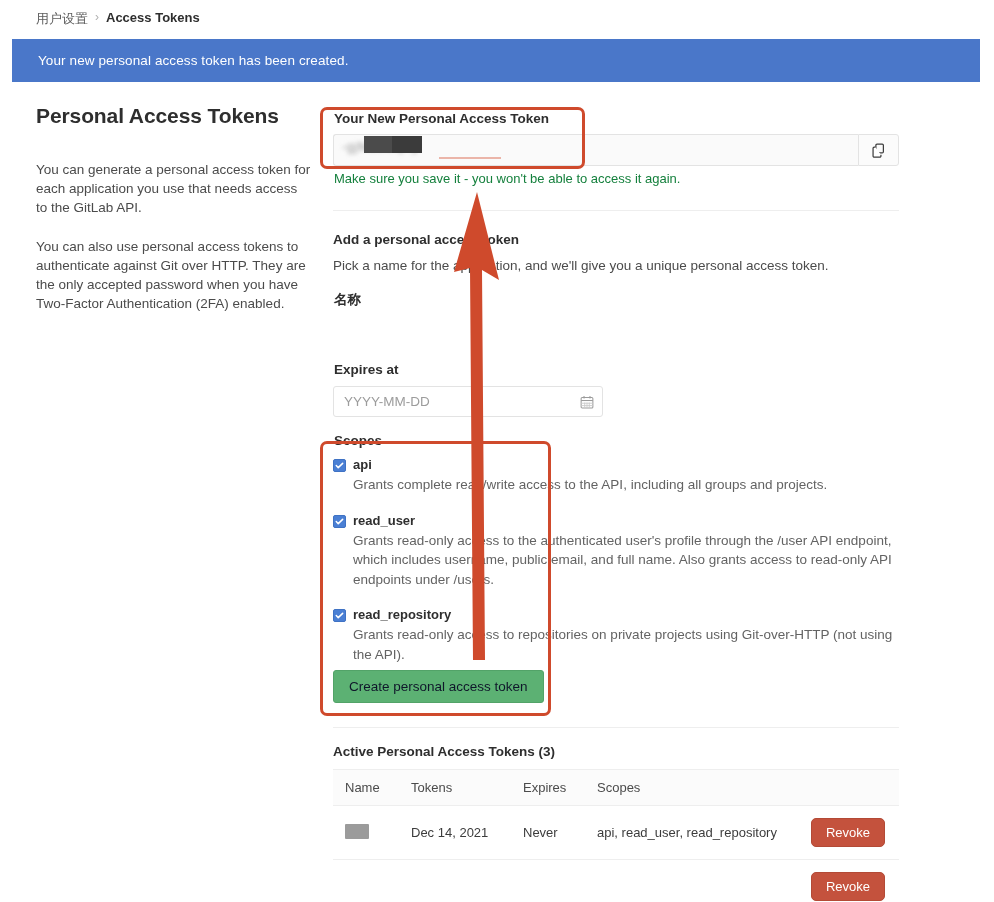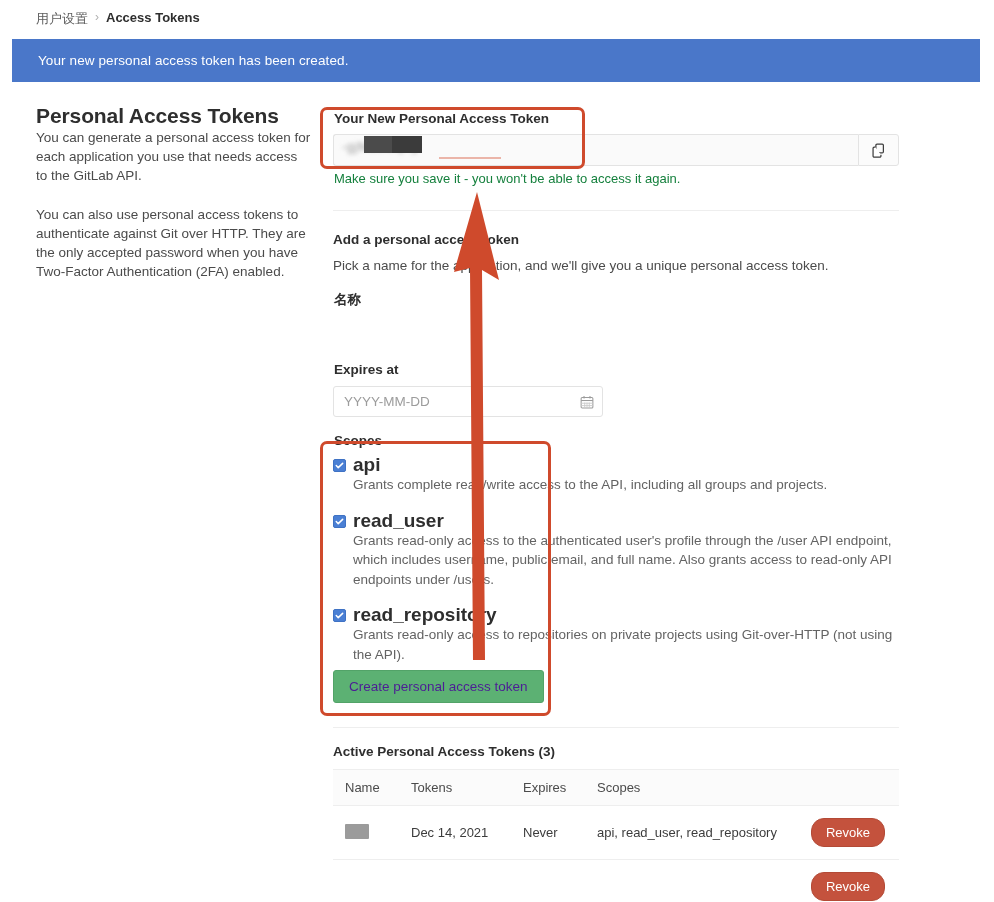--- a/index.html
+++ b/index.html
@@ -31,21 +31,21 @@
     display: flex; align-items: center;
   }
   .alert-text {
     color:#ffffff; font-size: 13.5px; padding-left: 26px; letter-spacing: .1px;
   }
 
   
   .left-col { position: absolute; left: 36px; top: 104px; width: 276px; }
   .left-title {
     font-size: 21px; font-weight: bold; color: #2e2e2e;
-    margin: 0 0 0 0; letter-spacing: -0.1px;
+    margin: 0 0 32px 0; letter-spacing: -0.1px;
   }
   .left-para {
     font-size: 13.5px; line-height: 19px; color: #4b4b4b; margin: 0 0 20px 0;
   }
 
   .section-head {
     font-size: 13.5px; font-weight: bold; color: #2e2e2e; margin: 0;
   }
   .field-label {
     font-size: 13.5px; font-weight: bold; color: #2e2e2e;
@@ -125,30 +125,30 @@
   .scopes-list { position: absolute; left: 333px; top: 456px; width: 560px; }
   .scope-item { margin-bottom: 17px; position: relative; padding-left: 20px; }
   .scope-cb {
     position: absolute; left: 0; top: 3px;
     width: 13px; height: 13px; border-radius: 2px;
     background: #4a7fd4; border: 1px solid #3f72c4;
     display: flex; align-items: center; justify-content: center;
     cursor: pointer;
   }
   .scope-name {
-    font-size: 19px; font-weight: bold; color: #2e2e2e; display: block; line-height: 17px;
+    font-size: 13px; font-weight: bold; color: #2e2e2e; display: block; line-height: 17px;
   }
   .scope-desc {
     font-size: 13.5px; color: #636363; line-height: 19.5px; display: block; margin-top: 2px;
   }
 
   .create-btn {
     position: absolute; left: 333px; top: 670px;
     background: #5cb173; border: 1px solid #52a368; border-radius: 3px;
-    color: #4c1d95; font-size: 13.5px;
+    color: #0f172a; font-size: 13.5px;
     padding: 8px 15px;
     font-family: "Liberation Sans", sans-serif;
     cursor: pointer;
   }
 
   
   .active-head { position: absolute; left: 333px; top: 744px; }
   .tbl {
     position: absolute; left: 333px; top: 769px;
     width: 566px; border-collapse: collapse;
@@ -163,21 +163,21 @@
     border-bottom: 1px solid #eeeeee; vertical-align: middle;
   }
   .th-name { padding-left: 12px !important; width: 78px; }
   .th-created { width: 112px; }
   .th-expires { width: 74px; }
   .td-name { padding-left: 12px !important; }
   .name-redact {
     display: inline-block; width: 24px; height: 15px; background: #9b9b9b; border-radius: 1px;
   }
   .revoke-btn {
-    background: #c4523d; border: 1px solid #b34a36; border-radius: 13px;
+    background: #c4523d; border: 1px solid #b34a36; border-radius: 5px;
     color: #ffffff; font-size: 13px; padding: 6px 14px;
     font-family: "Liberation Sans", sans-serif; cursor: pointer;
   }
   .td-action { text-align: right; padding-right: 14px !important; }
 
   
   .anno-box {
     position: absolute; border: 3px solid #cf4a2c; border-radius: 7px;
     pointer-events: none;
   }

